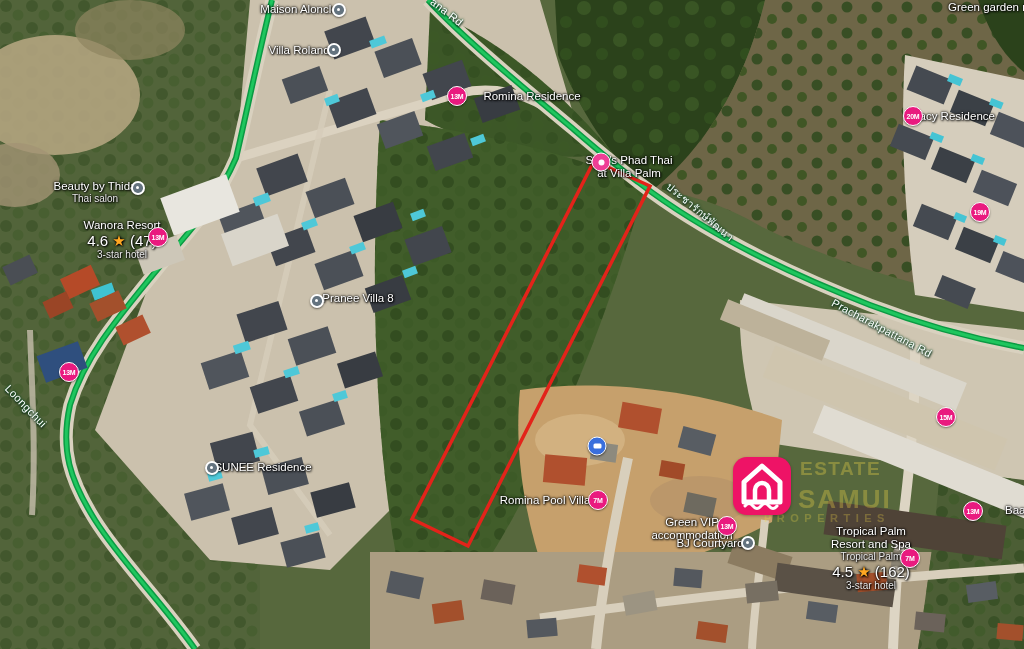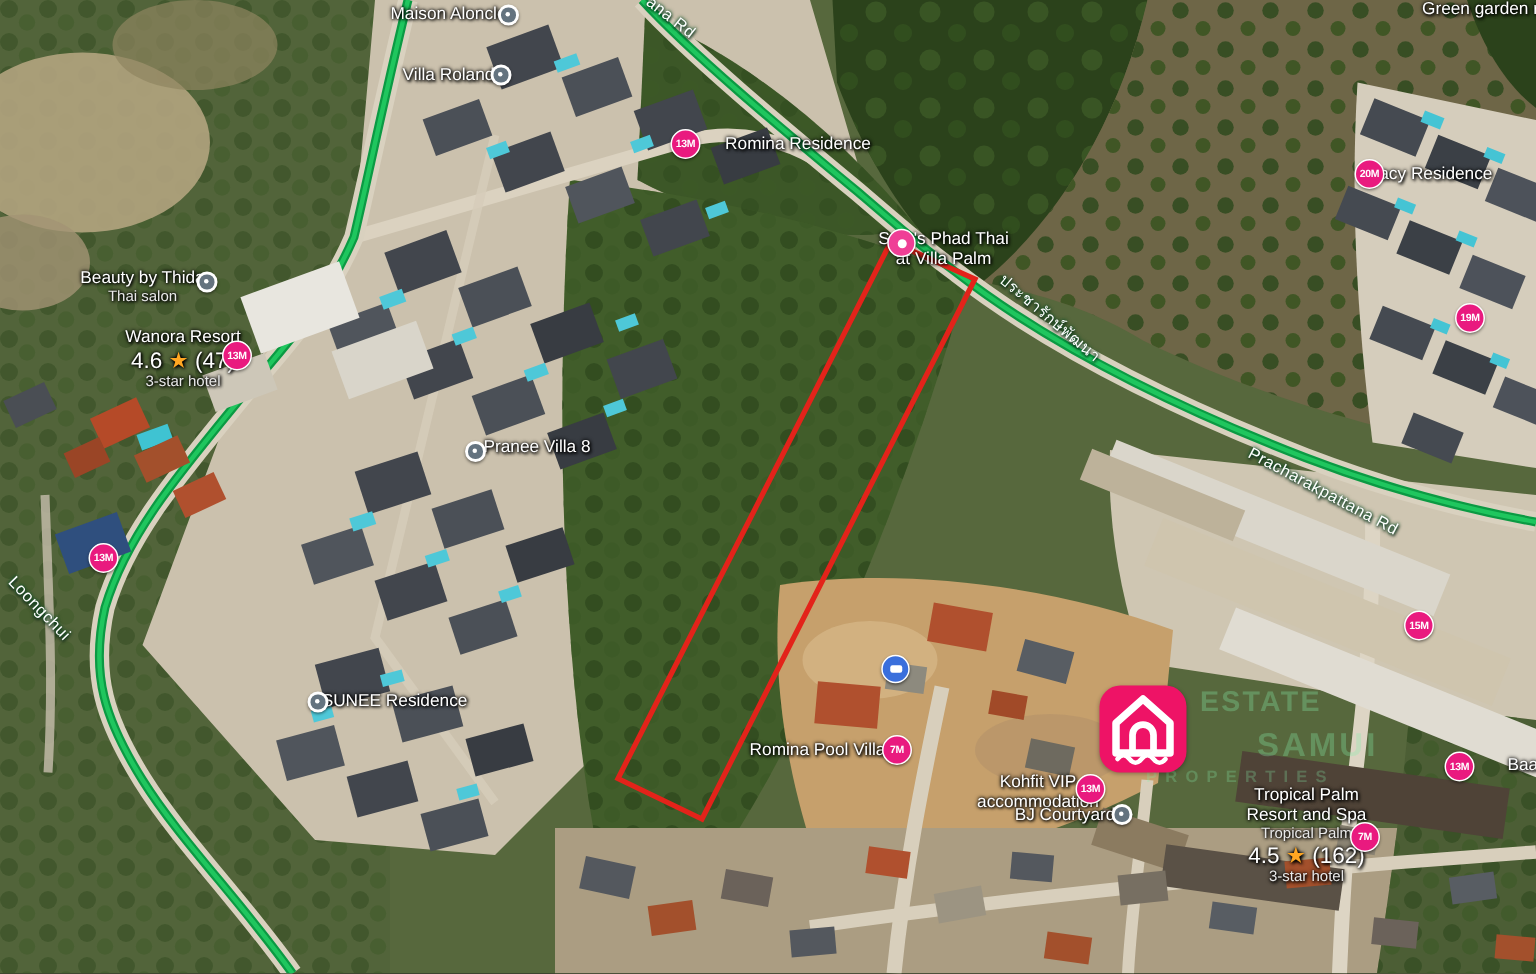--- a/index.html
+++ b/index.html
@@ -38,24 +38,24 @@
   .pin-pink i{width:6px;height:6px;border-radius:50%;background:#fff;}
   .pin-blue{position:absolute;z-index:3;transform:translate(-50%,-50%);
        width:17px;height:17px;border-radius:50%;background:#3a6fdc;
        border:1.5px solid #fff;box-shadow:0 1px 2px rgba(0,0,0,.5);
        display:flex;align-items:center;justify-content:center;}
   .pin-blue i{width:8px;height:5px;background:#fff;border-radius:1.5px;}
 
   
   .wm-logo{position:absolute;left:733px;top:457px;width:58px;height:58px;z-index:2;
        background:#ee1366;border-radius:14px;box-shadow:0 1px 3px rgba(0,0,0,.3);}
-  .wm-text{position:absolute;z-index:1;color:#86efac;font-weight:800;opacity:.3;
+  .wm-text{position:absolute;z-index:1;color:#fde047;font-weight:800;opacity:.3;
        white-space:nowrap;text-shadow:none;}
   .wm1{left:800px;top:458px;font-size:19px;letter-spacing:1.5px;}
-  .wm2{left:838px;top:484px;font-size:22px;letter-spacing:2px;}
+  .wm2{left:798px;top:484px;font-size:26px;letter-spacing:2px;}
   .wm3{left:764px;top:512px;font-size:11px;letter-spacing:5.5px;font-weight:600;opacity:.26;}
 </style>
 </head>
 <body>
 
 <div id="map">
 
   <svg width="1024" height="649" viewBox="0 0 1024 649" aria-hidden="true">
     <defs>
       <pattern id="palms" width="36" height="32" patternUnits="userSpaceOnUse">
@@ -301,21 +301,21 @@
       <i></i>
     </div>
 
   <div class="lbl" style="left:545px;top:501px;">Romina Pool Villa</div>
   <div class="price-badge" style="left:598px;top:500px;">7M</div>
   <div class="pin-blue" style="left:597px;top:446px;">
       <i></i>
     </div>
 
   <div class="lbl" style="left:692px;top:529px;">
-    <span>Kohfit VIP</span><br>
+    <span>Green VIP</span><br>
     <span>accommodation</span>
   </div>
   <div class="price-badge" style="left:727px;top:526px;">13M</div>
 
   <div class="lbl" style="left:710px;top:544px;">BJ Courtyard</div>
   <div class="poi-dot" style="left:748px;top:543px;">
       <i></i>
     </div>
 
   <div class="lbl" style="left:952px;top:117px;">Tracy Residence</div>

